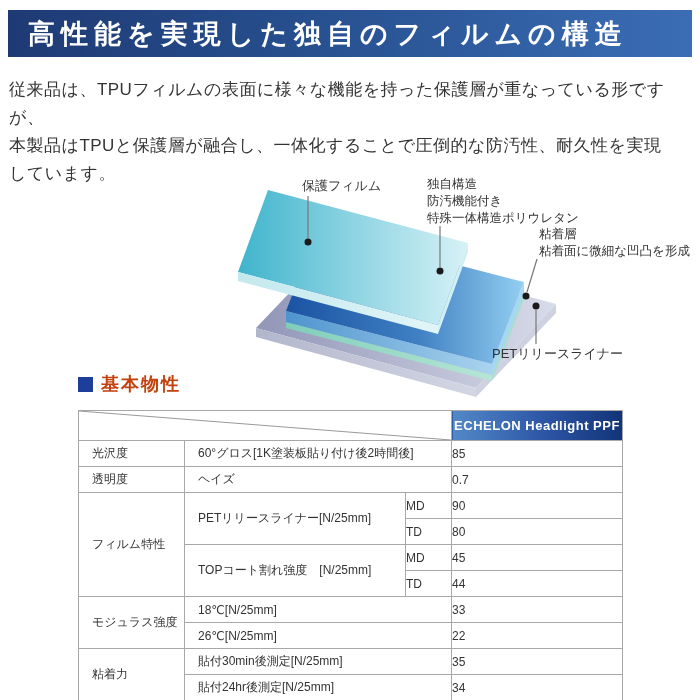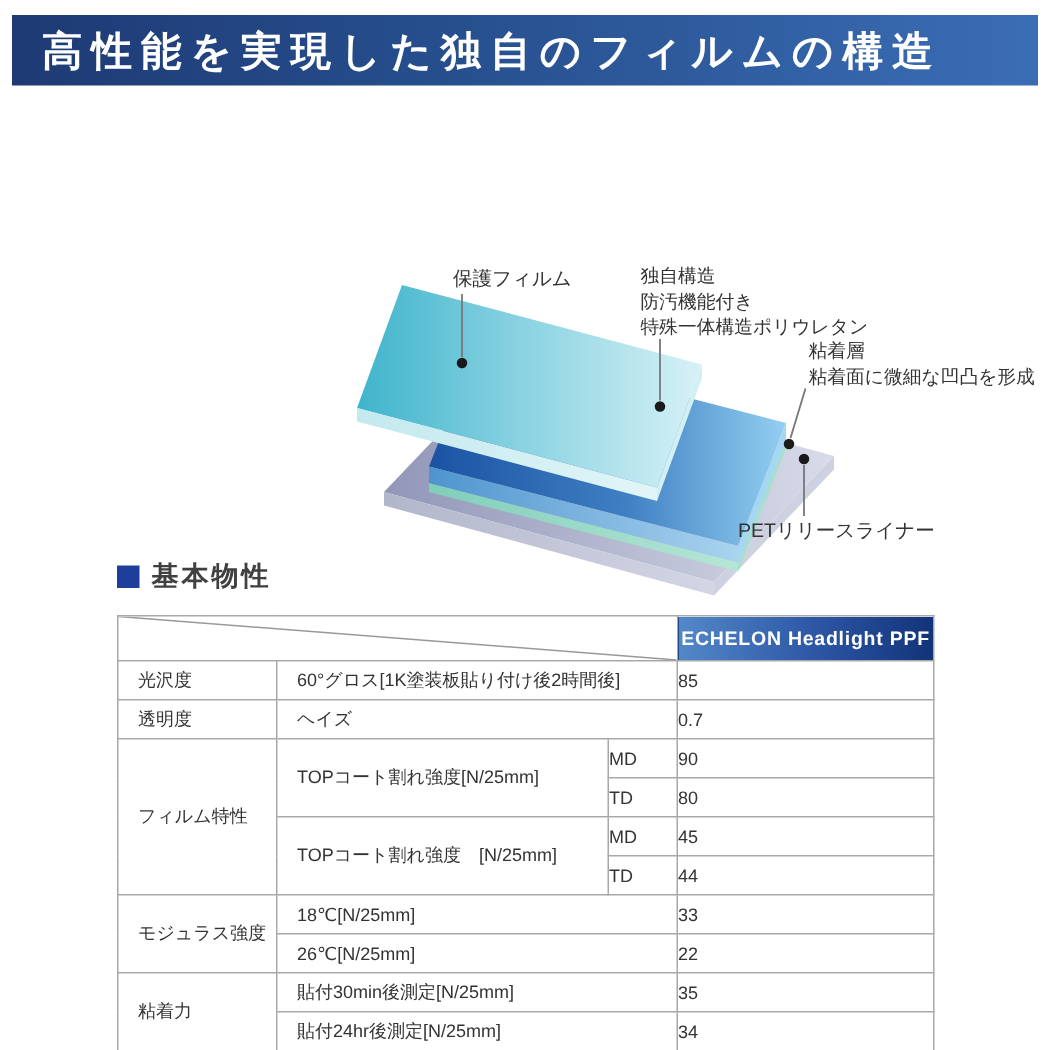--- a/index.html
+++ b/index.html
@@ -18,21 +18,21 @@
   .intro{position:absolute;left:9px;top:76px;width:686px;font-size:17px;line-height:28px;
          color:#333;white-space:pre-line;letter-spacing:0.5px;}
 
   
   .diagram{position:absolute;left:0;top:168px;width:700px;height:232px;}
   .diagram text{fill:#333;font-family:"Liberation Sans","DejaVu Sans",sans-serif;}
 
   
   .section-heading{position:absolute;left:78px;top:372px;display:flex;align-items:center;}
   .heading-square{width:15px;height:15px;background:#1d3f99;margin-right:8px;flex:0 0 auto;}
-  .heading-text{font-size:18px;font-weight:bold;color:#404040;letter-spacing:2px;white-space:nowrap;}
+  .heading-text{font-size:18px;font-weight:bold;color:#c2410c;letter-spacing:2px;white-space:nowrap;}
 
   
   .table-wrap{position:absolute;left:78px;top:410px;}
   table.spec{border-collapse:collapse;table-layout:fixed;width:544px;
              font-size:12px;color:#333;}
   table.spec td,table.spec th{border:1px solid #a8a8a8;overflow:hidden;}
   table.spec{border:1px solid #8c8c8c;}
   table.spec thead th{height:29px;padding:0;}
   table.spec tbody td{height:25px;padding:0 4px 0 13px;text-align:left;}
   table.spec tbody td.c{padding:0;}
@@ -43,20 +43,23 @@
 </style>
 </head>
 <body>
 
 <div class="page">
 
   <div class="banner">
     <div class="banner-title">高性能を実現した独自のフィルムの構造</div>
   </div>
 
+  <div class="intro">従来品は、TPUフィルムの表面に様々な機能を持った保護層が重なっている形ですが、
+本製品はTPUと保護層が融合し、一体化することで圧倒的な防汚性、耐久性を実現
+しています。</div>
 
   <svg class="diagram" viewBox="0 0 700 232" preserveAspectRatio="none">
     <defs>
       <linearGradient id="gGrayTop" gradientUnits="userSpaceOnUse" x1="256" y1="140" x2="560" y2="140">
         <stop offset="0" stop-color="#9196b8"></stop>
           <stop offset="1" stop-color="#d9dce9"></stop>
       </linearGradient>
       <linearGradient id="gGrayFront" gradientUnits="userSpaceOnUse" x1="256" y1="190" x2="560" y2="190">
         <stop offset="0" stop-color="#b2b6cb"></stop>
           <stop offset="1" stop-color="#e0e2ed"></stop>
@@ -155,21 +158,21 @@
             <td colspan="2">60°グロス[1K塗装板貼り付け後2時間後]</td>
             <td class="c">85</td>
           </tr>
           <tr>
             <td>透明度</td>
             <td colspan="2">ヘイズ</td>
             <td class="c">0.7</td>
           </tr>
           <tr>
             <td rowspan="4">フィルム特性</td>
-            <td rowspan="2">TOPコート割れ強度[N/25mm]</td>
+            <td rowspan="2">PETリリースライナー[N/25mm]</td>
             <td class="c">MD</td>
             <td class="c">90</td>
           </tr>
           <tr>
             <td class="c">TD</td>
             <td class="c">80</td>
           </tr>
           <tr>
             <td rowspan="2">TOPコート割れ強度　[N/25mm]</td>
             <td class="c">MD</td>

